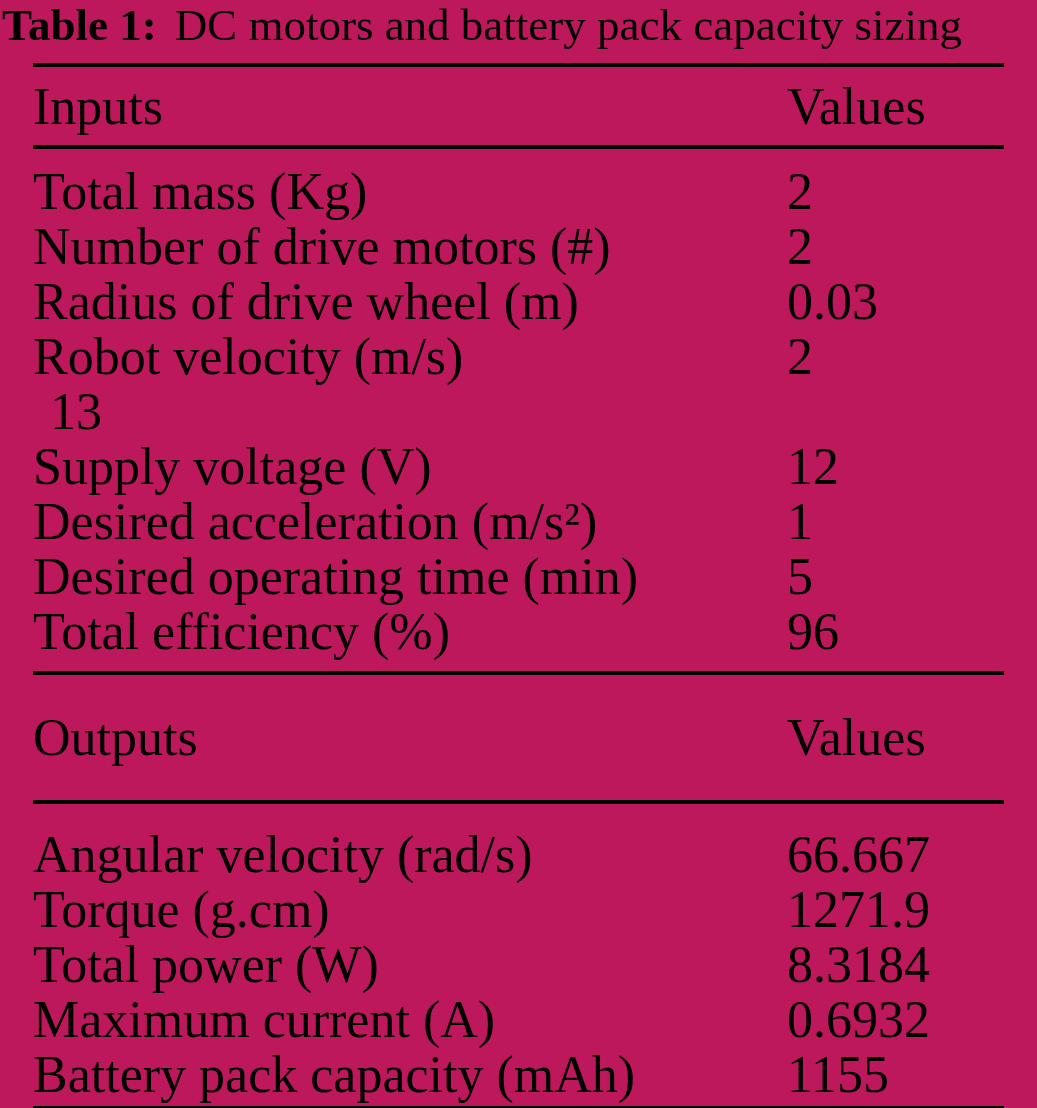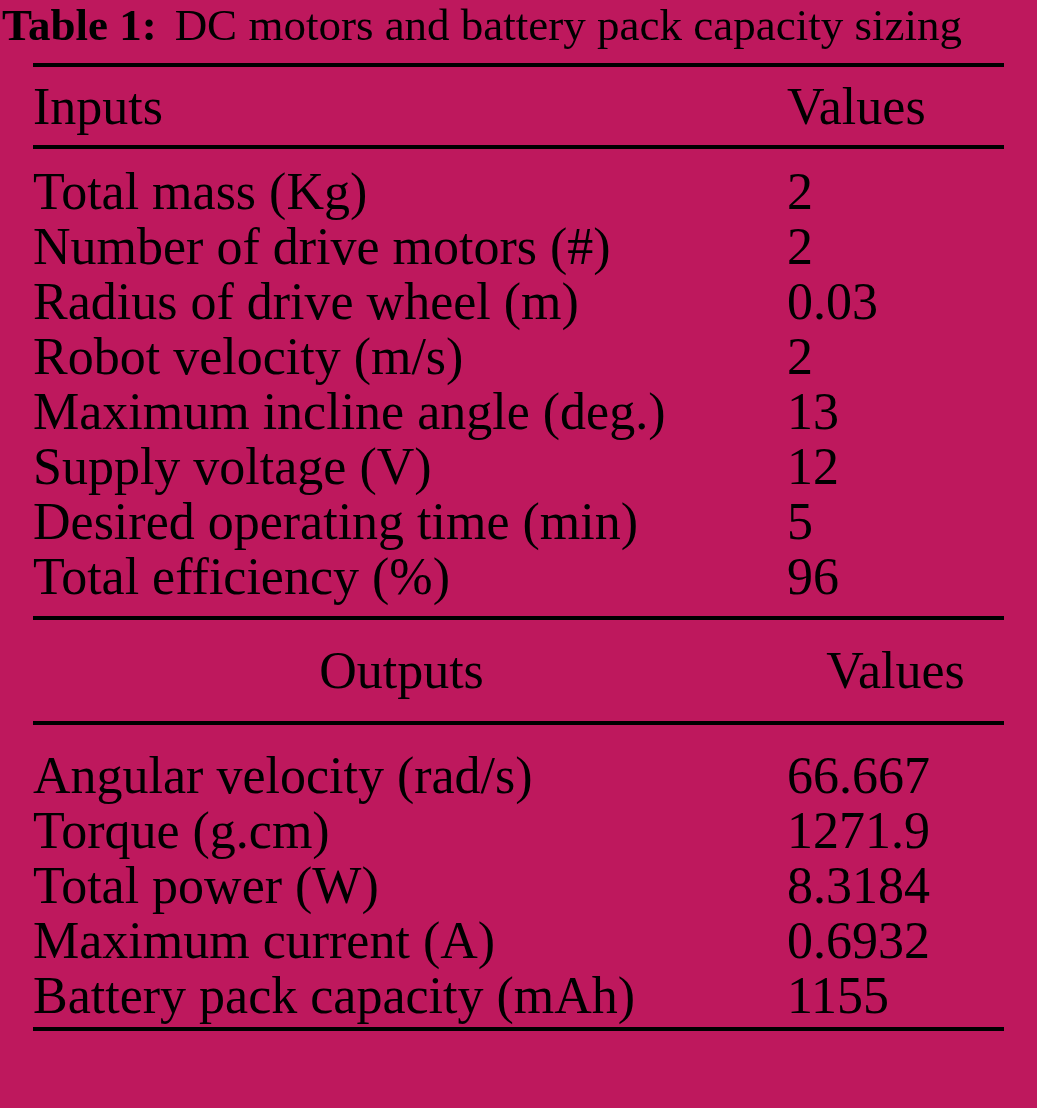--- a/index.html
+++ b/index.html
@@ -42,22 +42,21 @@
     background: #000000;
   }
   .thead {
     display: flex;
     align-items: center;
   }
   .thead.first {
     height: 78px;
   }
   .thead.second {
-    height: 101px;
-    text-align: center;
+    height: 125px;
   }
   .rowgroup {
     margin: 0;
   }
   .rowgroup.inputs {
     padding: 15px 0 12px 0;
   }
   .rowgroup.outputs {
     padding: 23px 0 4px 0;
   }
@@ -107,26 +106,29 @@
       </div>
       <div class="trow">
         <span class="col-label">Radius of drive wheel (m)</span>
         <span class="col-value">0.03</span>
       </div>
       <div class="trow">
         <span class="col-label">Robot velocity (m/s)</span>
         <span class="col-value">2</span>
       </div>
       <div class="trow">
-        <span class="col-label">Maximum incline angle (deg.)</span>
         <span class="col-value">13</span>
       </div>
       <div class="trow">
         <span class="col-label">Supply voltage (V)</span>
         <span class="col-value">12</span>
+      </div>
+      <div class="trow">
+        <span class="col-label">Desired acceleration (m/s²)</span>
+        <span class="col-value">1</span>
       </div>
       <div class="trow">
         <span class="col-label">Desired operating time (min)</span>
         <span class="col-value">5</span>
       </div>
       <div class="trow">
         <span class="col-label">Total efficiency (%)</span>
         <span class="col-value">96</span>
       </div>
     </div>

